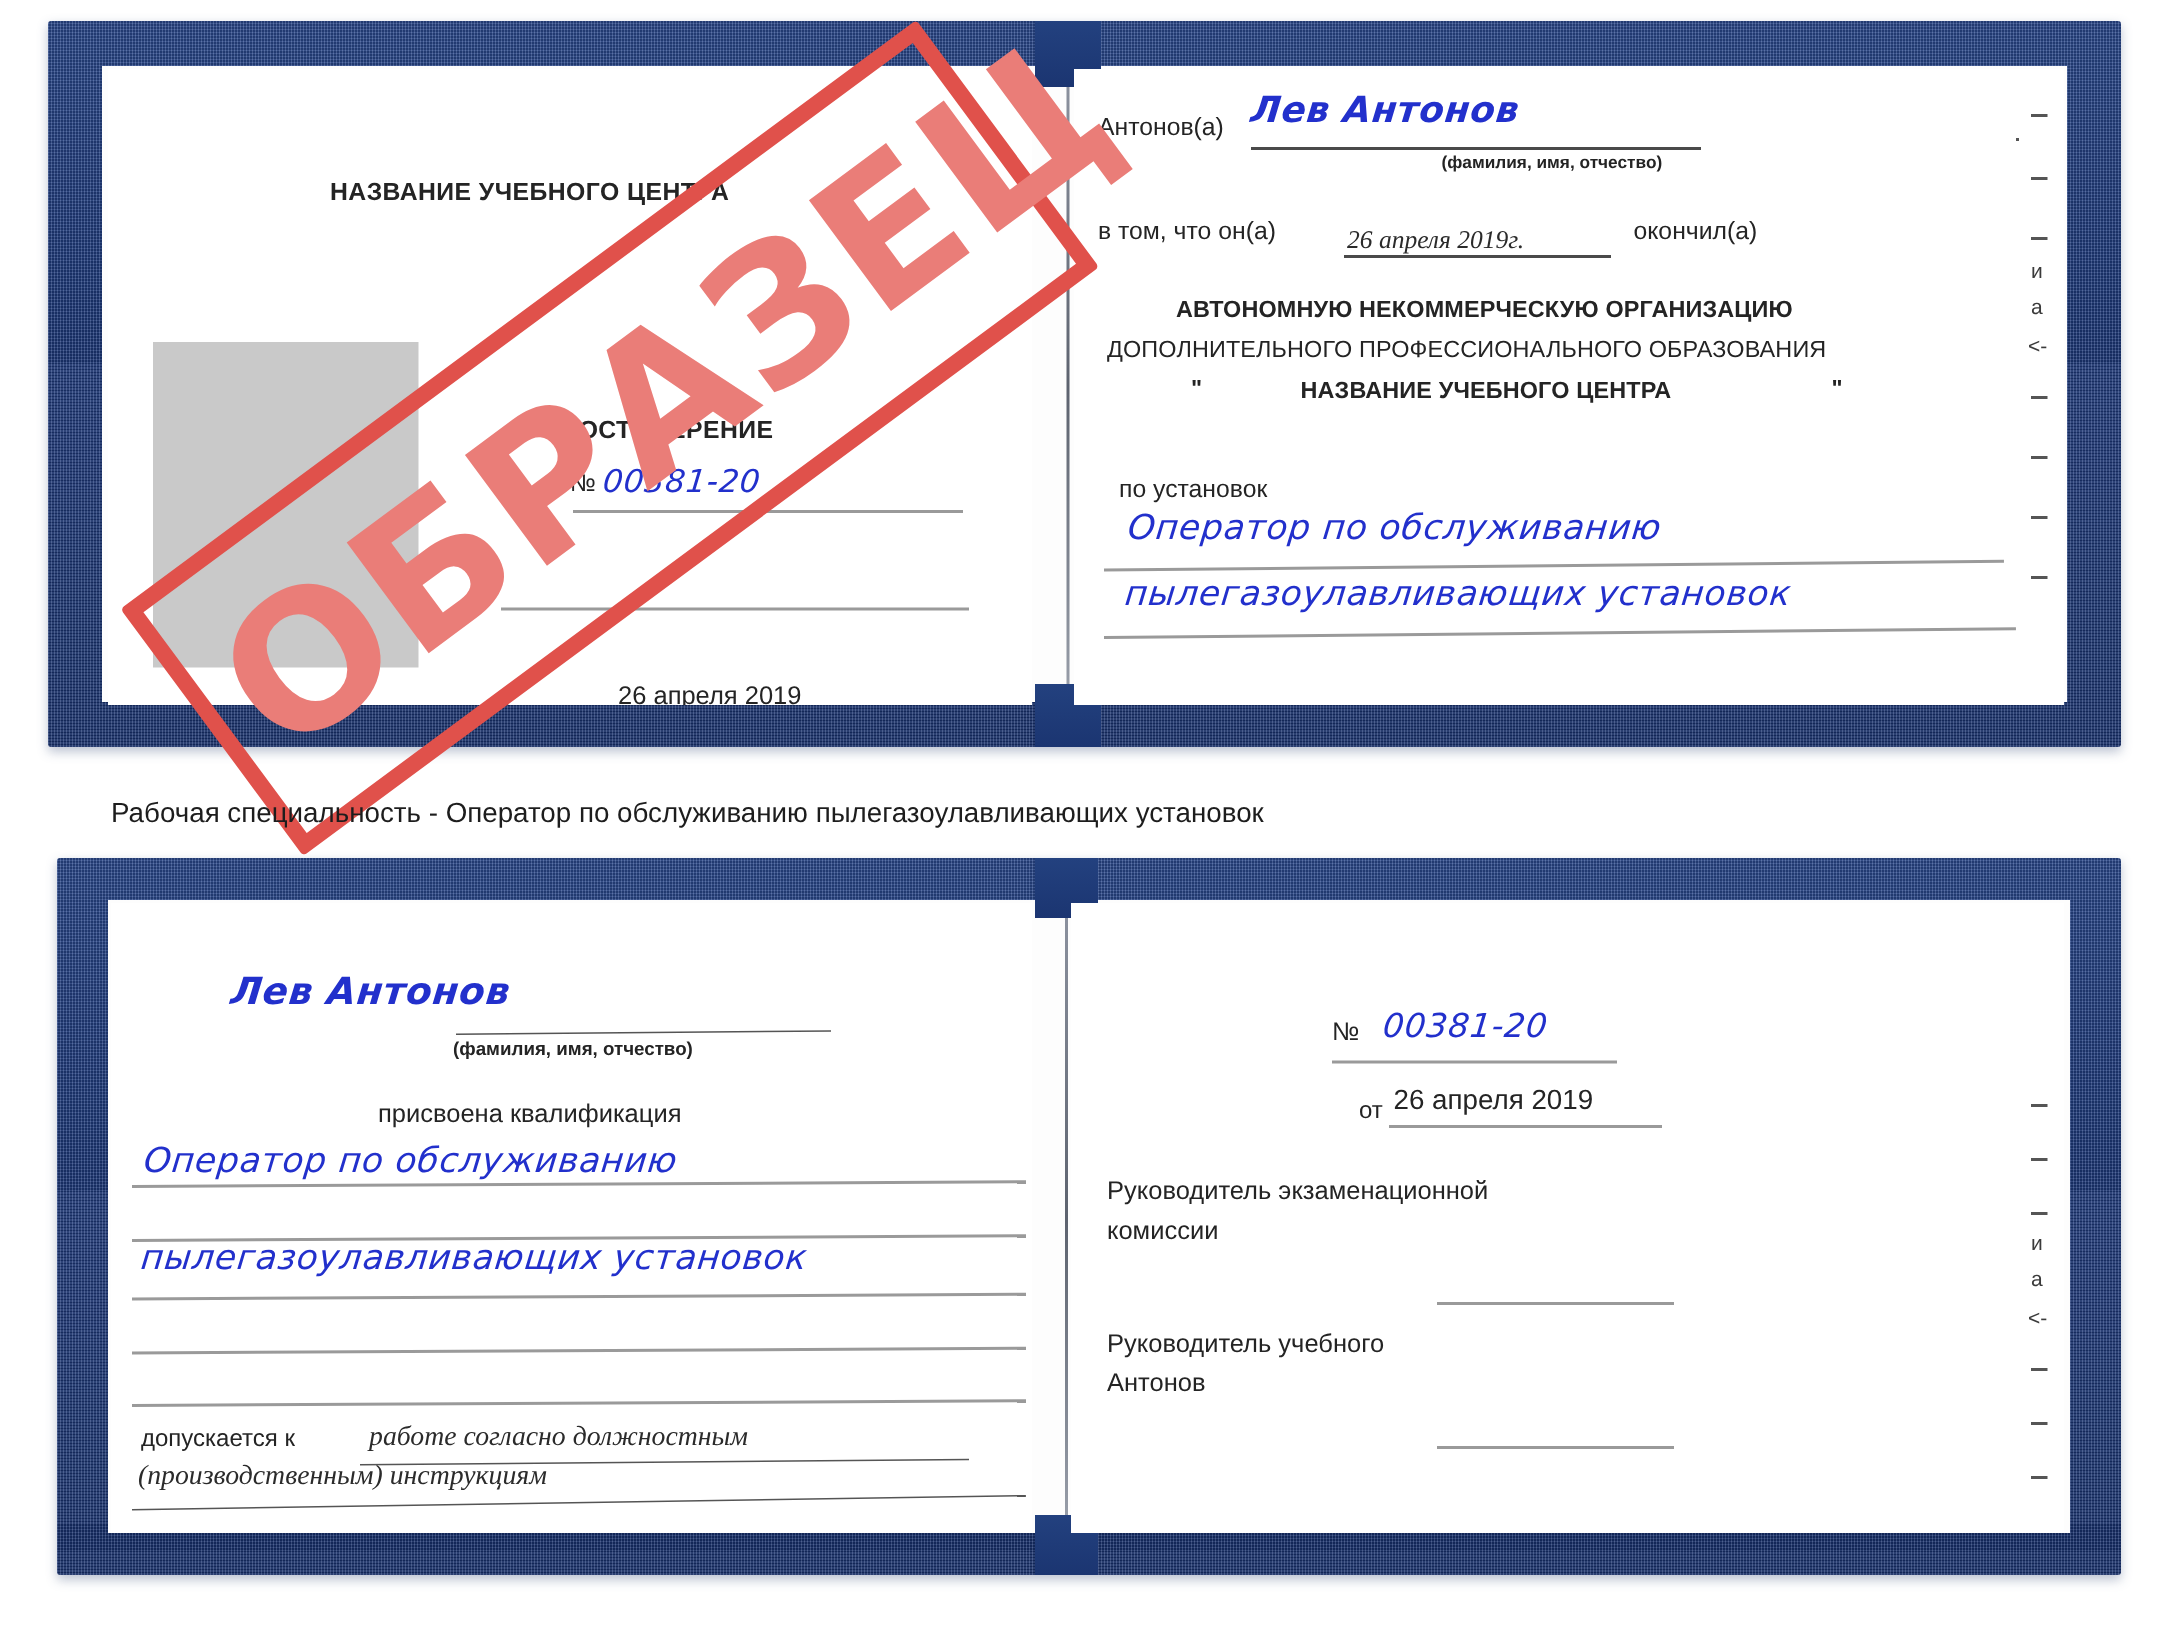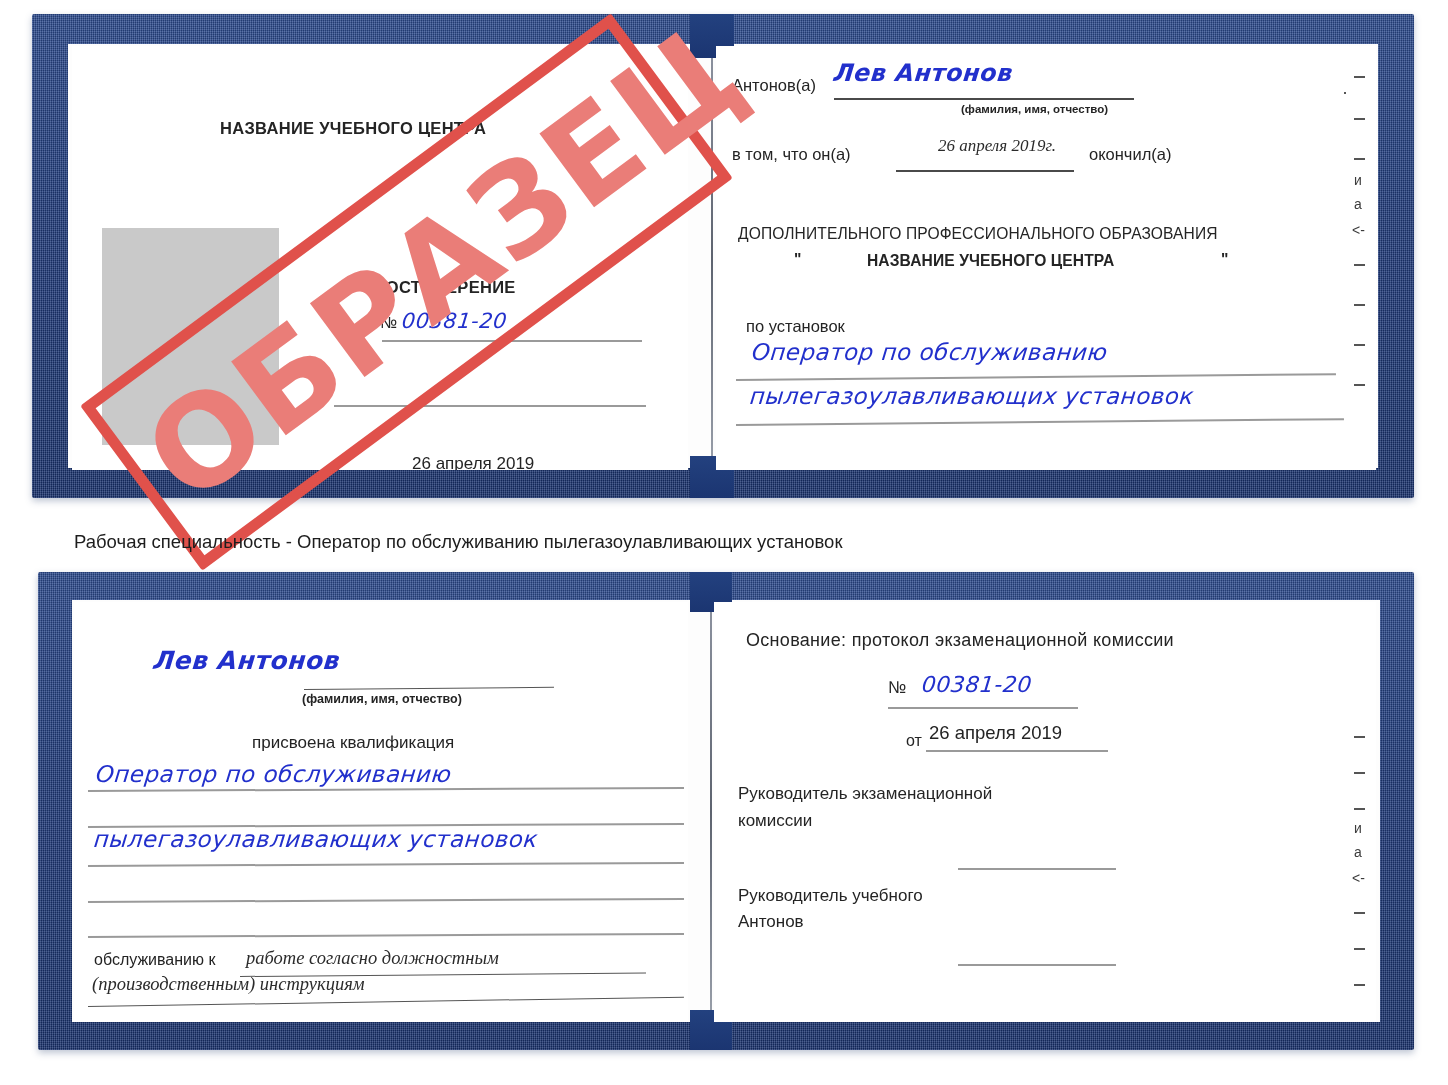--- a/index.html
+++ b/index.html
@@ -154,24 +154,25 @@
 
 <div class="page" style="left:716px; top:46px; width:630px; height:424px;">
 
   <div class="t" style="left:16px; top:30px; font-size:16.5px;">Антонов(а)</div>
   <div class="t hand" style="left:118px; top:13px; font-size:24px; font-weight:bold;">Лев Антонов</div>
   <div class="rule dark" style="left:118px; top:52px; width:300px; height:2px; background:#4a4a4a;"></div>
   <div class="t" style="left:245px; top:57px; font-size:11.5px; font-weight:bold;">(фамилия, имя, отчество)</div>
   <div class="sliver-dash" style="left:628px; top:46px;"></div>
 
   <div class="t" style="left:16px; top:99px; font-size:16.5px;">в том, что он(а)</div>
-  <div class="t serif-i" style="left:182px; top:90px; font-size:17px;margin-left:40px;">26 апреля 2019г.</div>
+  <div class="t serif-i" style="left:182px; top:104px; font-size:17px;">26 апреля 2019г.</div>
   <div class="rule dark" style="left:180px; top:124px; width:178px; height:2px; background:#4a4a4a;"></div>
   <div class="t" style="left:373px; top:99px; font-size:16.5px;">окончил(а)</div>
 
+  <div class="t" style="left:68px; top:152px; font-size:15.6px; font-weight:bold; letter-spacing:0.1px;">АВТОНОМНУЮ НЕКОММЕРЧЕСКУЮ ОРГАНИЗАЦИЮ</div>
   <div class="t" style="left:22px; top:179px; font-size:15.6px; font-weight:normal; letter-spacing:0.1px;">ДОПОЛНИТЕЛЬНОГО ПРОФЕССИОНАЛЬНОГО ОБРАЗОВАНИЯ</div>
   <div class="t" style="left:78px; top:205px; font-size:15.6px; font-weight:bold;">"</div>
   <div class="t" style="left:151px; top:206px; font-size:15.6px; font-weight:bold; letter-spacing:0.1px;">НАЗВАНИЕ УЧЕБНОГО ЦЕНТРА</div>
   <div class="t" style="left:505px; top:205px; font-size:15.6px; font-weight:bold;">"</div>
 
   <div class="t" style="left:30px; top:271px; font-size:16.5px;">по установок</div>
   <div class="t hand" style="left:36px; top:293px; font-size:23px;">Оператор по обслуживанию</div>
   <div class="rule" style="left:20px; top:333px; width:600px; transform:rotate(-0.55deg); transform-origin:left center;"></div>
   <div class="t hand" style="left:34px; top:337px; font-size:23px;">пылегазоулавливающих установок</div>
   <div class="rule" style="left:20px; top:378px; width:608px; transform:rotate(-0.55deg); transform-origin:left center;"></div>
@@ -216,34 +217,33 @@
   <div class="t hand" style="left:22px; top:159px; font-size:23px;">Оператор по обслуживанию</div>
   <div class="rule" style="left:14px; top:188px; width:596px; transform:rotate(-0.3deg); transform-origin:left center;"></div>
 
   <div class="rule" style="left:14px; top:224px; width:596px; transform:rotate(-0.3deg); transform-origin:left center;"></div>
   <div class="t hand" style="left:20px; top:224px; font-size:23px;">пылегазоулавливающих установок</div>
   <div class="rule" style="left:14px; top:263px; width:596px; transform:rotate(-0.3deg); transform-origin:left center;"></div>
 
   <div class="rule" style="left:14px; top:299px; width:596px; transform:rotate(-0.3deg); transform-origin:left center;"></div>
   <div class="rule" style="left:14px; top:334px; width:596px; transform:rotate(-0.3deg); transform-origin:left center;"></div>
 
-  <div class="t" style="left:20px; top:349px; font-size:16px;">обслуживанию к</div>
+  <div class="t" style="left:20px; top:349px; font-size:16px;">допускается к</div>
   <div class="t serif-i" style="left:172px; top:346px; font-size:18.5px;">работе согласно должностным</div>
   <div class="rule dark" style="left:166px; top:374px; width:406px; transform:rotate(-0.5deg); transform-origin:left center;"></div>
   <div class="t serif-i" style="left:18px; top:372px; font-size:18.5px;">(производственным) инструкциям</div>
   <div class="rule dark" style="left:14px; top:404px; width:596px; transform:rotate(-0.9deg); transform-origin:left center;"></div>
 </div>
 
 <div class="spine" style="left:710px; top:602px; height:420px;"></div>
 <div class="spine-cap" style="left:690px; top:572px; width:42px; height:40px;"></div>
 <div class="spine-cap" style="left:690px; top:1010px; width:42px; height:40px;"></div>
 
 <div class="page" style="left:714px; top:602px; width:632px; height:420px;">
 
-  <div class="t" style="left:32px; top:28px; font-size:18px; letter-spacing:0.3px;">Основание: протокол экзаменационной комиссии</div>
 
   <div class="t" style="left:174px; top:76px; font-size:17px;">№</div>
   <div class="t hand" style="left:208px; top:70px; font-size:22px;">00381-20</div>
   <div class="rule" style="left:174px; top:105px; width:190px;"></div>
 
   <div class="t" style="left:192px; top:130px; font-size:16px;">от</div>
   <div class="t" style="left:215px; top:120px; font-size:18.5px;">26 апреля 2019</div>
   <div class="rule" style="left:212px; top:148px; width:182px;"></div>
 
   <div class="t" style="left:24px; top:182px; font-size:17px;">Руководитель экзаменационной</div>

